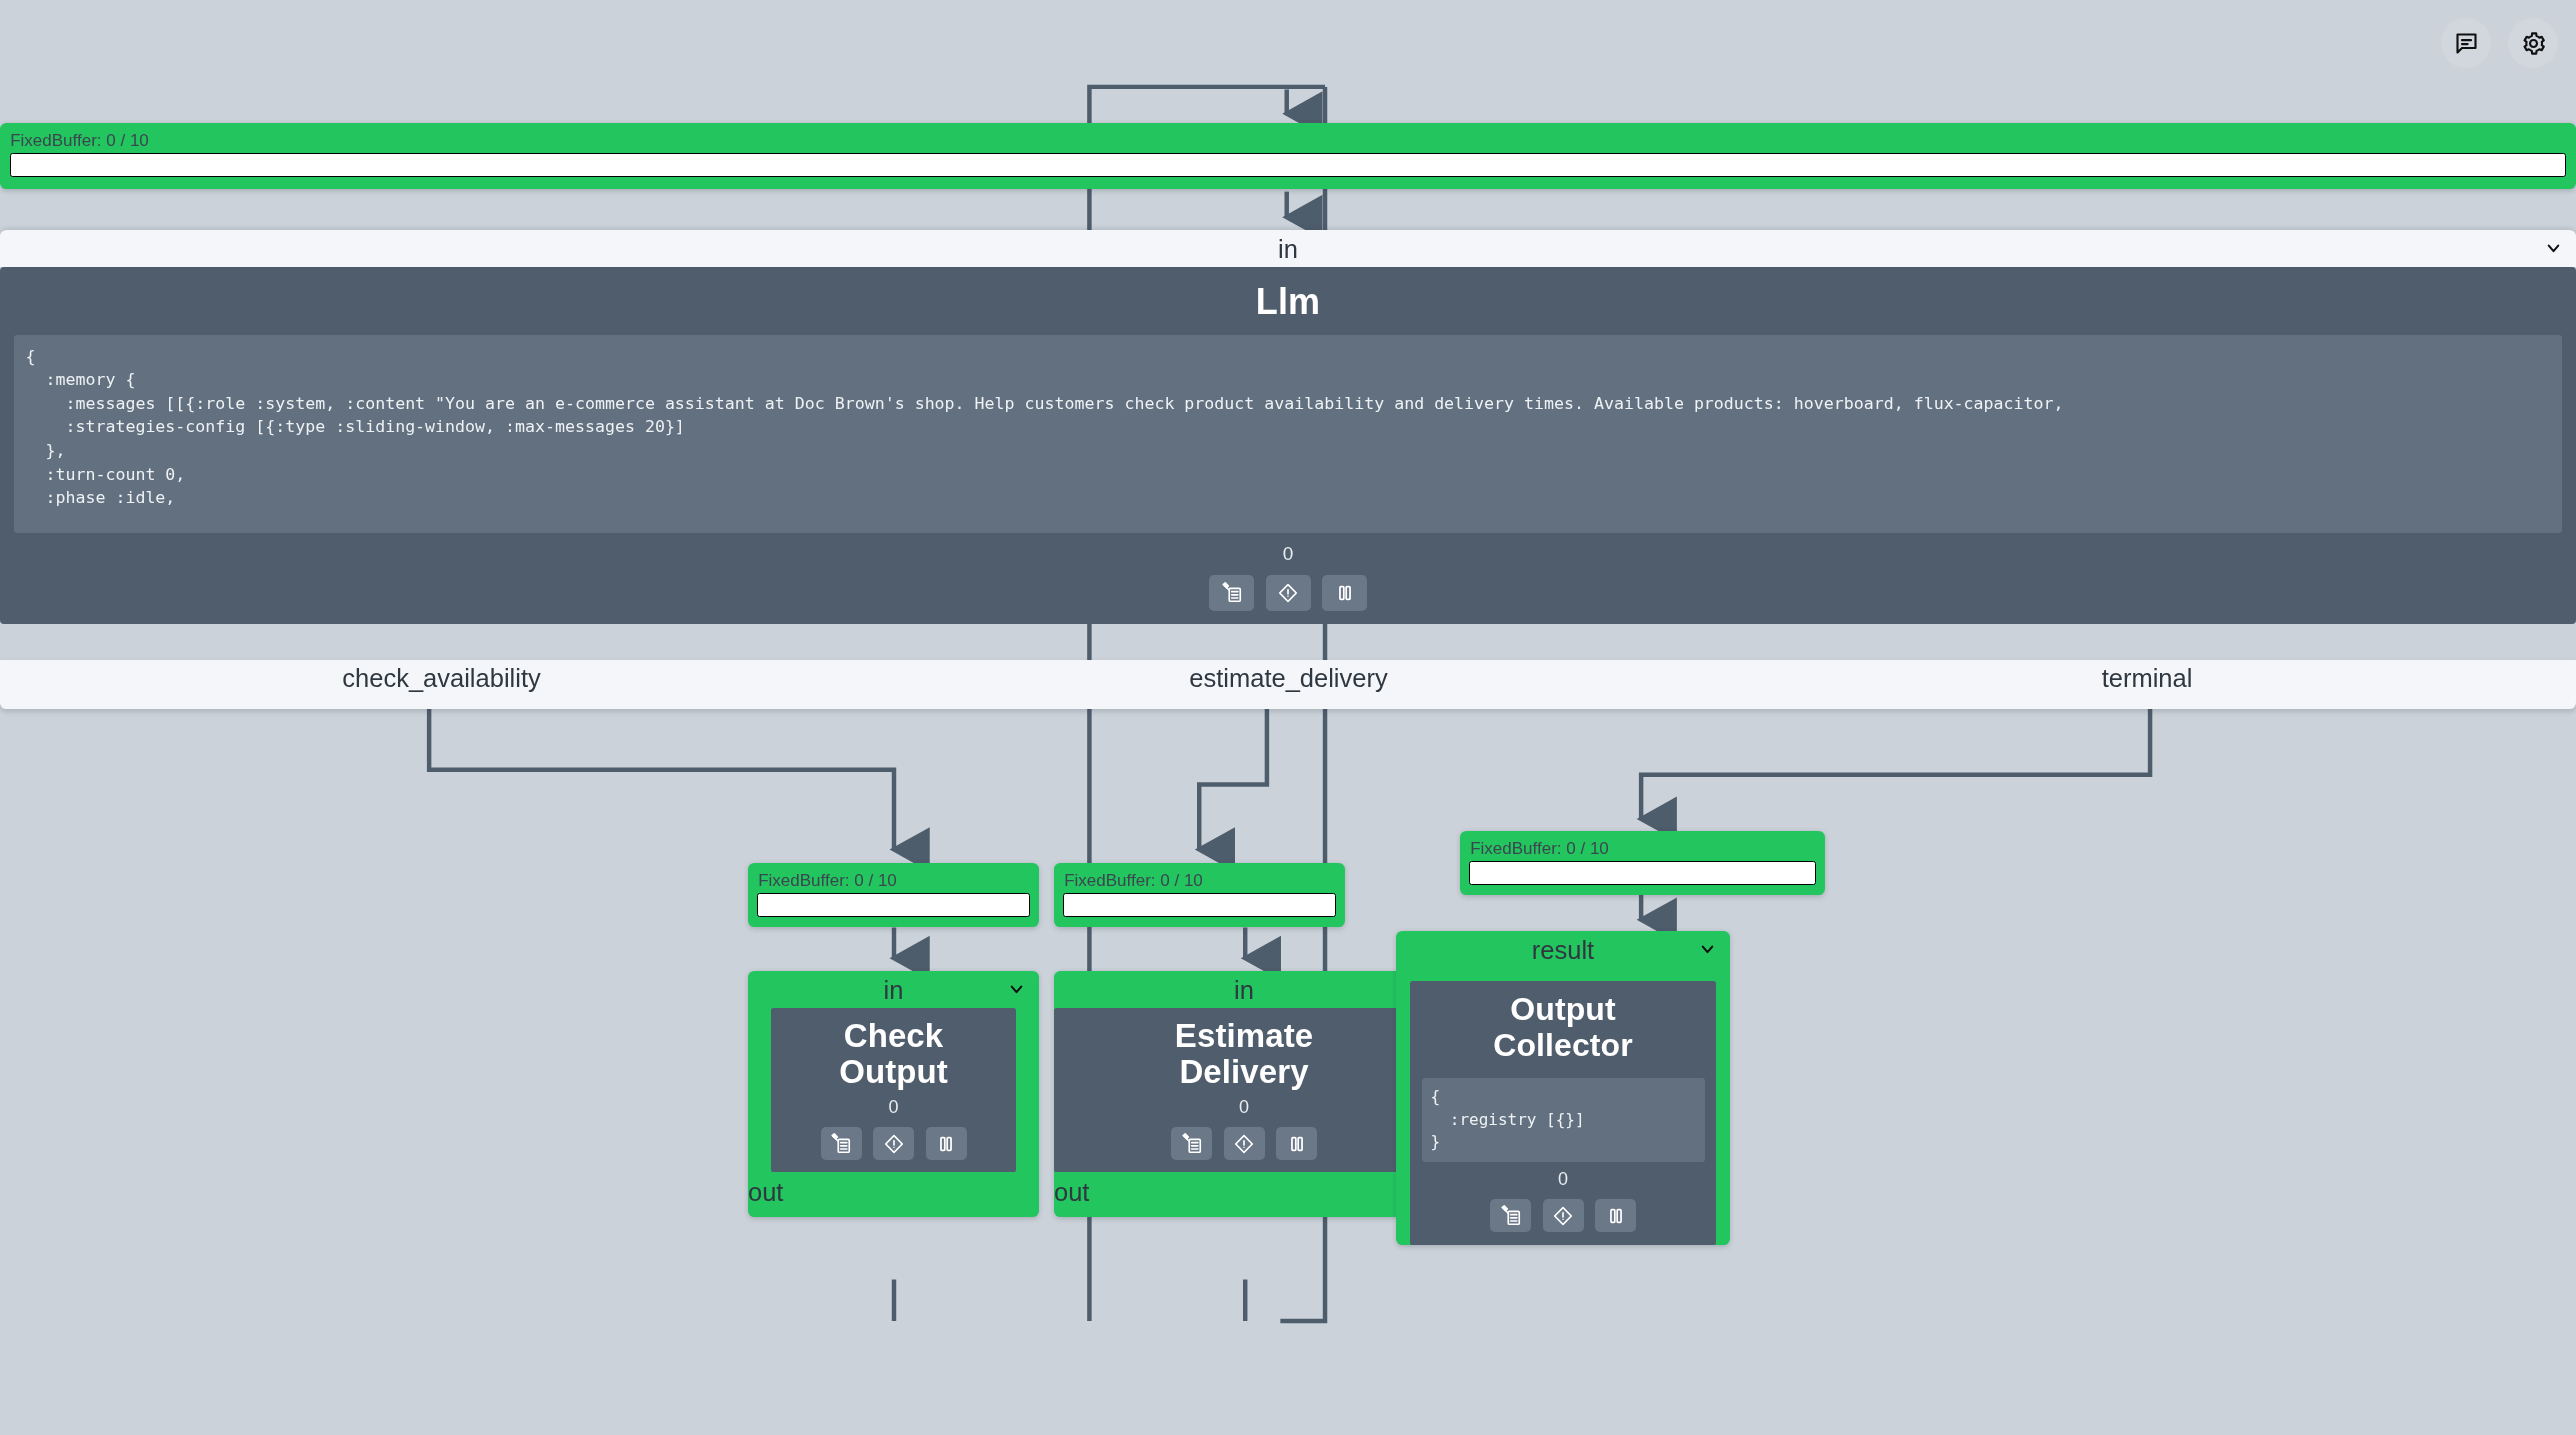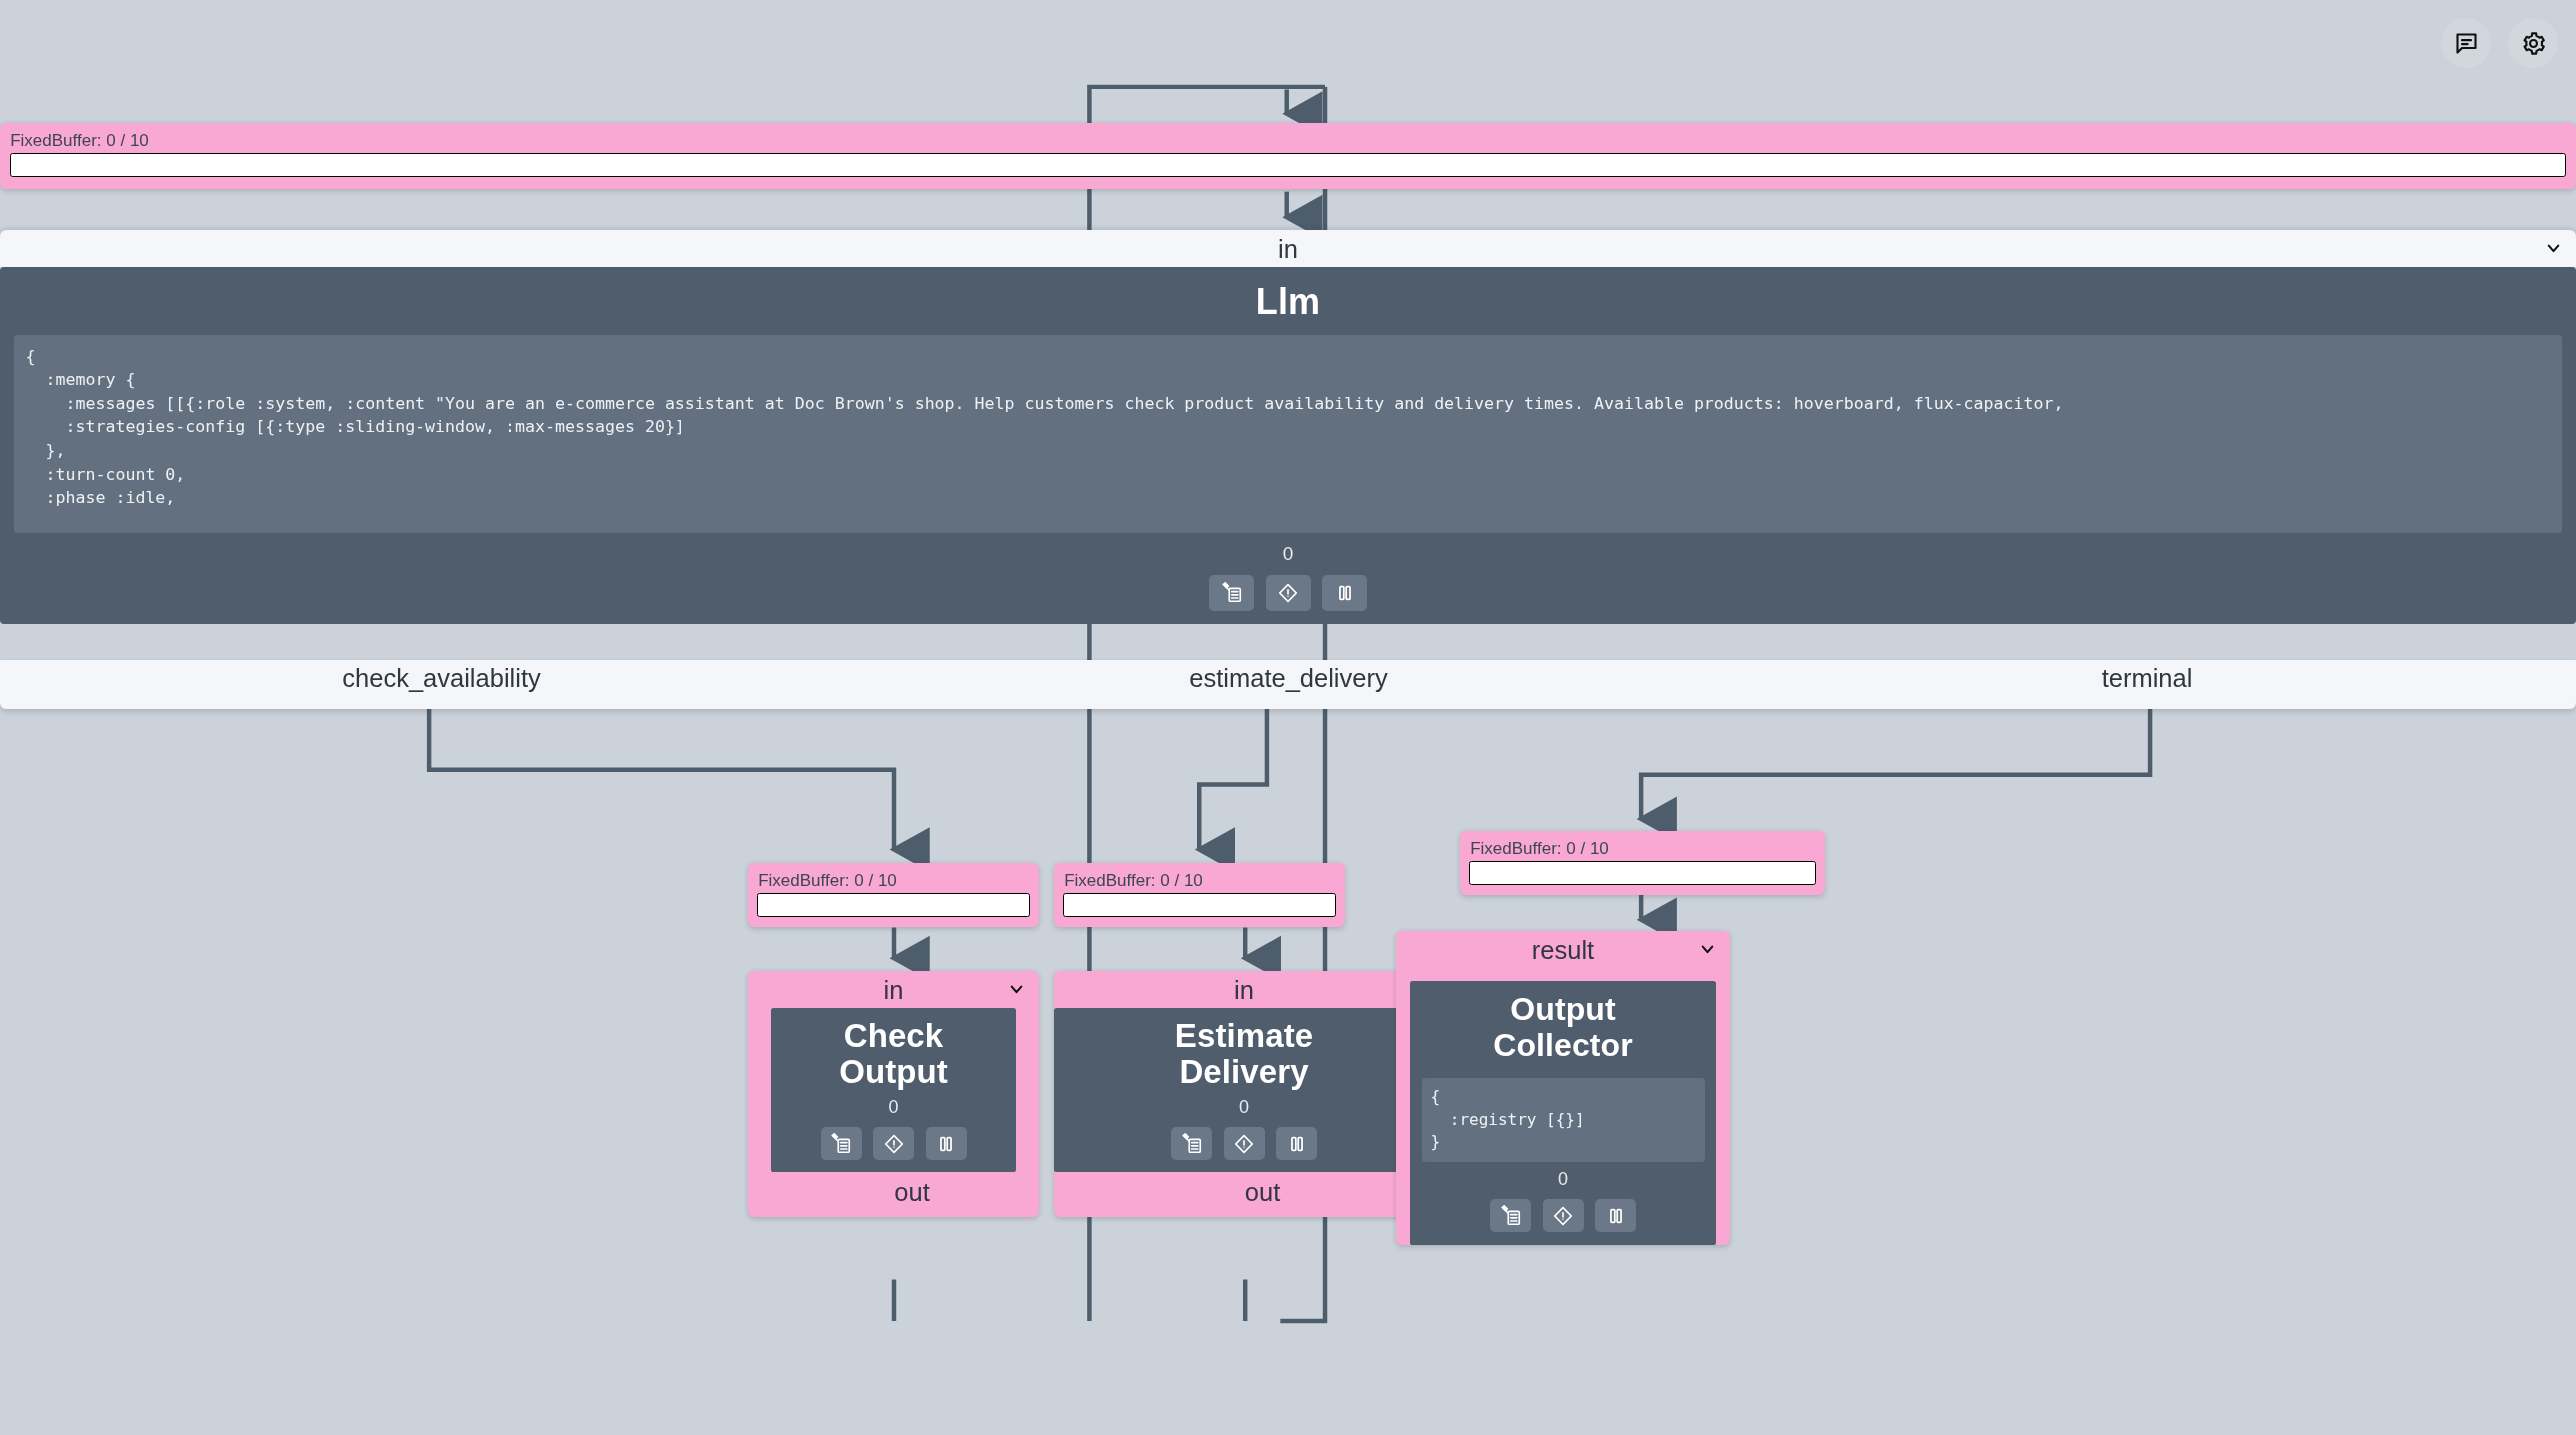--- a/index.html
+++ b/index.html
@@ -19,21 +19,21 @@
   .round-btn {
     width: 50px; height: 50px; border-radius: 50%;
     background: #d2d7de;
     display: flex; align-items: center; justify-content: center;
     cursor: pointer;
   }
   .round-btn svg { width: 27px; height: 27px; display: block; }
 
   
   .panel {
-    background: #f9a8d4;
+    background: #22c55e;
     border-radius: 6.4px;
     box-shadow: 0 1.9px 5.7px rgba(40,55,70,0.22);
   }
 
   
   .buffer .buf-label {
     font-size: 17px; color: #3c4650; padding: 7.7px 10.2px 2.6px 10.2px;
     white-space: nowrap;
   }
   .buffer .buf-bar {
@@ -125,21 +125,21 @@
   
   #node-check { left: 748px; top: 971px; width: 291px; }
   #node-est   { left: 1054px; top: 971px; width: 380px; }
   #node-out   { left: 1396px; top: 931px; width: 334px; }
 
   .bn .panel { border-radius: 6.4px; }
   .bn .node-body { margin: 0 23px; padding: 10.2px 0 11.5px 0; }
   .bn .node-title { font-size: 33px; line-height: 1.08; }
   .bn .node-count { font-size: 18px; margin-top: 7.7px; }
   .bn .port-row { font-size: 25.5px; }
-  .bn .out-row { text-align: center; font-size: 25.5px; color: #2f3740; padding: 6.4px 0 10.2px 0; margin-left: 37px; }
+  .bn .out-row { text-align: left; font-size: 25.5px; color: #2f3740; padding: 6.4px 0 10.2px 0; }
 
   #node-est .node-body { margin: 0 0 0 0; width: 380px; }
   #node-out .node-body { margin: 13px 14px; padding: 11.5px 0 12.8px 0; }
   #node-out .node-title { font-size: 32px; line-height: 1.12; }
   #node-out .code-box { margin: 14px 11.5px 0 11.5px; padding: 7.7px 9px; font-size: 16px; }
 </style>
 </head>
 <body>
 
 <div id="root">

